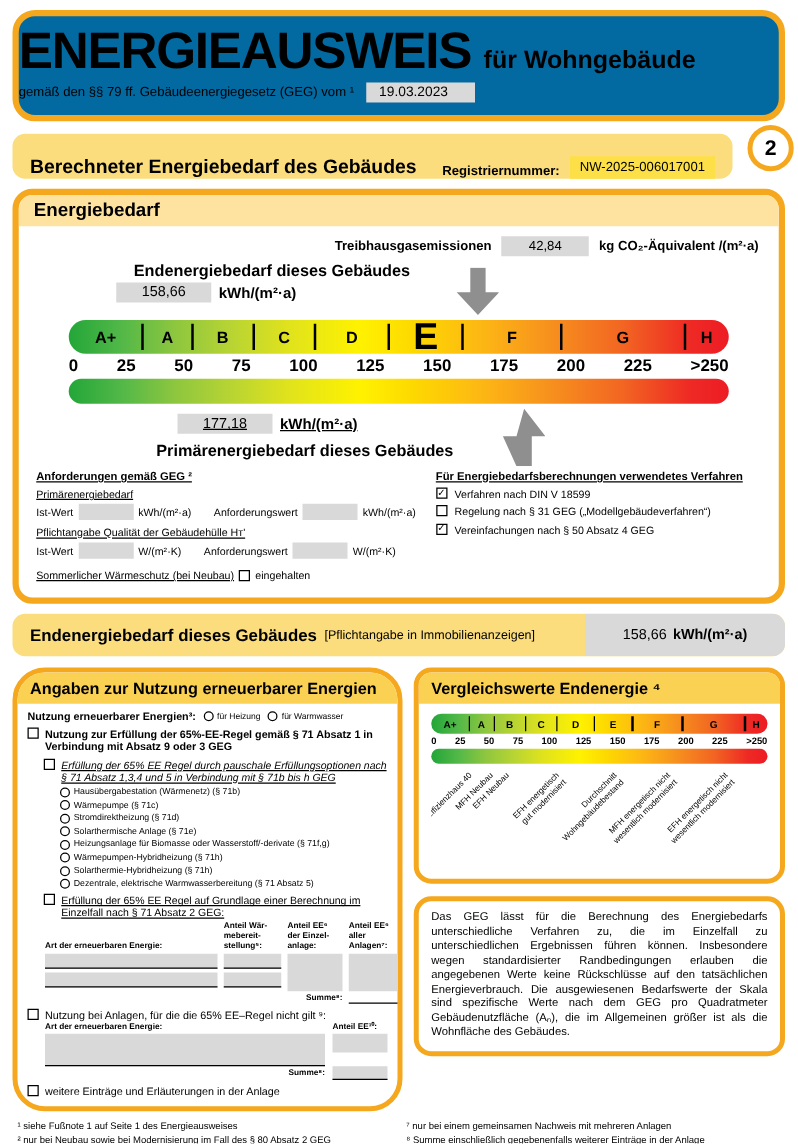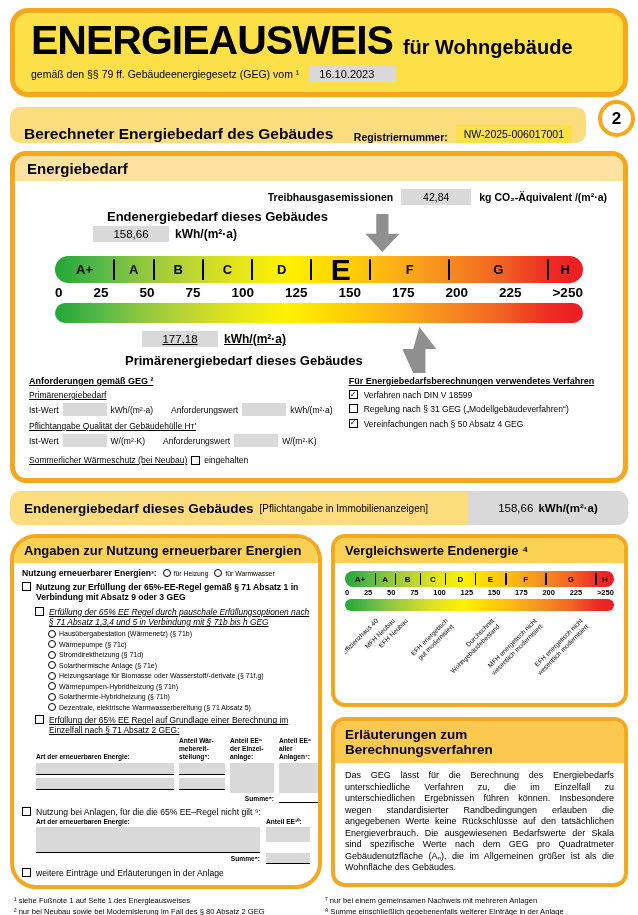--- a/index.html
+++ b/index.html
@@ -1,21 +1,21 @@
 <!DOCTYPE html>
 <html><head>
 <meta charset="utf-8">
 <style>
   * { margin:0; padding:0; box-sizing:border-box; }
   html,body { background:#fff; }
   body { font-family:"Liberation Sans", sans-serif; color:#000; }
   .page { position:relative; width:638px; height:915px; background:#fff; overflow:hidden; }
 
   
-  .hdrbox { margin:8px 10px 0 10px; border:5px solid #f5a81e; border-radius:18px; padding:4px 16px 10px 16px; background:#fde047; }
+  .hdrbox { margin:8px 10px 0 10px; border:5px solid #f5a81e; border-radius:18px; padding:4px 16px 10px 0; background:#0369a1; }
   .titleline { display:flex; align-items:baseline; gap:10px; }
   .bigtitle { font-size:41px; font-weight:bold; letter-spacing:-1px; }
   .subtitle { font-size:20px; font-weight:bold; }
   .lawline { display:flex; align-items:center; gap:10px; font-size:10.5px; margin-top:2px; }
   .datebox { background:#d9d9d9; padding:2px 22px 2px 10px; font-size:11px; }
 
   
   .banner { margin:10px 52px 0 10px; background:#fbdd7d; border-radius:10px; height:36px; display:flex; align-items:flex-end; padding:0 14px; gap:8px; }
   .banner .t { font-size:15.5px; font-weight:bold; }
   .banner .rl { font-size:10.5px; font-weight:bold; margin-left:auto; }
@@ -134,21 +134,21 @@
 
 <div class="page">
 
   <div class="hdrbox">
     <div class="titleline">
       <span class="bigtitle">ENERGIEAUSWEIS</span>
       <span class="subtitle">für Wohngebäude</span>
     </div>
     <div class="lawline">
       <span>gemäß den §§ 79 ff. Gebäudeenergiegesetz (GEG) vom ¹</span>
-      <span class="datebox">16.10.2023</span>
+      <span class="datebox">19.03.2023</span>
     </div>
   </div>
 
   <div class="banner">
     <span class="t">Berechneter Energiebedarf des Gebäudes</span>
     <span class="rl">Registriernummer:</span>
     <span class="rv">NW-2025-006017001</span>
   </div>
   <div class="pagebadge">2</div>
 
@@ -424,21 +424,20 @@
 Wohngebäudebestand</span>
             <span class="vl vl6">MFH energetisch nicht
 wesentlich modernisiert</span>
             <span class="vl vl7">EFH energetisch nicht
 wesentlich modernisiert</span>
           </div>
         </div>
       </div>
 
       <div class="panel xpanel">
-        <div class="strip gold2">Erläuterungen zum Berechnungsverfahren</div>
         <div class="xtext">Das GEG lässt für die Berechnung des Energiebedarfs unterschiedliche Verfahren zu, die im Einzelfall zu unterschiedlichen Ergebnissen führen können. Insbesondere wegen standardisierter Randbedingungen erlauben die angegebenen Werte keine Rückschlüsse auf den tatsächlichen Energieverbrauch. Die ausgewiesenen Bedarfswerte der Skala sind spezifische Werte nach dem GEG pro Quadratmeter Gebäudenutzfläche (Aₙ), die im Allgemeinen größer ist als die Wohnfläche des Gebäudes.</div>
       </div>
 
     </div>
   </div>
 
   <div class="foot">
     <div class="col">
       <div>¹ siehe Fußnote 1 auf Seite 1 des Energieausweises</div>
       <div>² nur bei Neubau sowie bei Modernisierung im Fall des § 80 Absatz 2 GEG</div>

